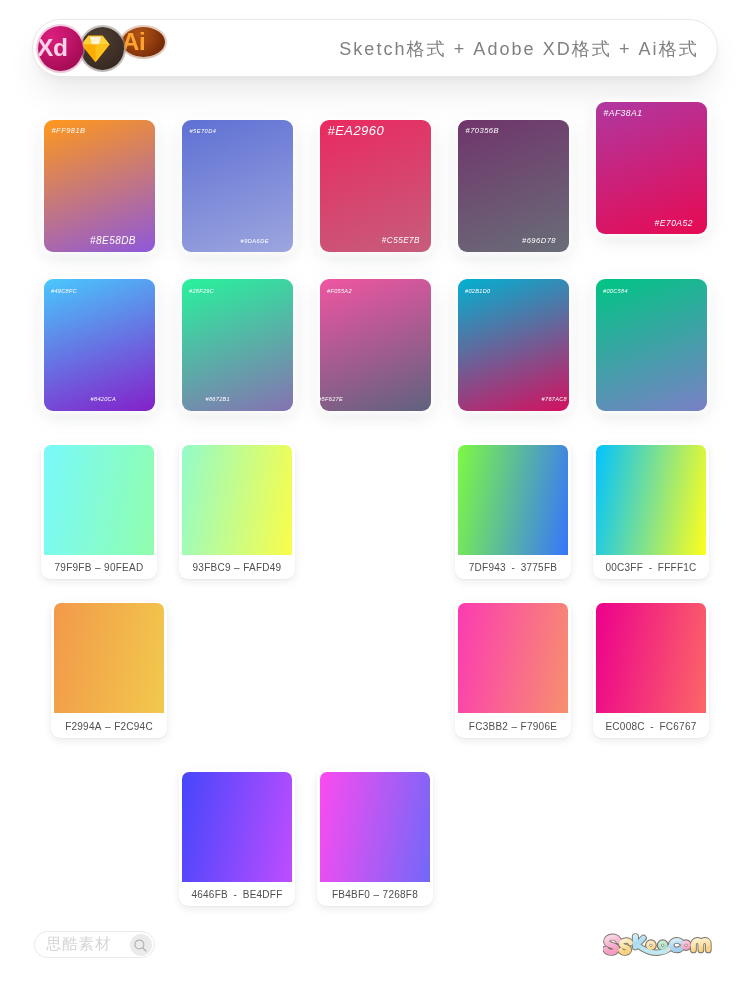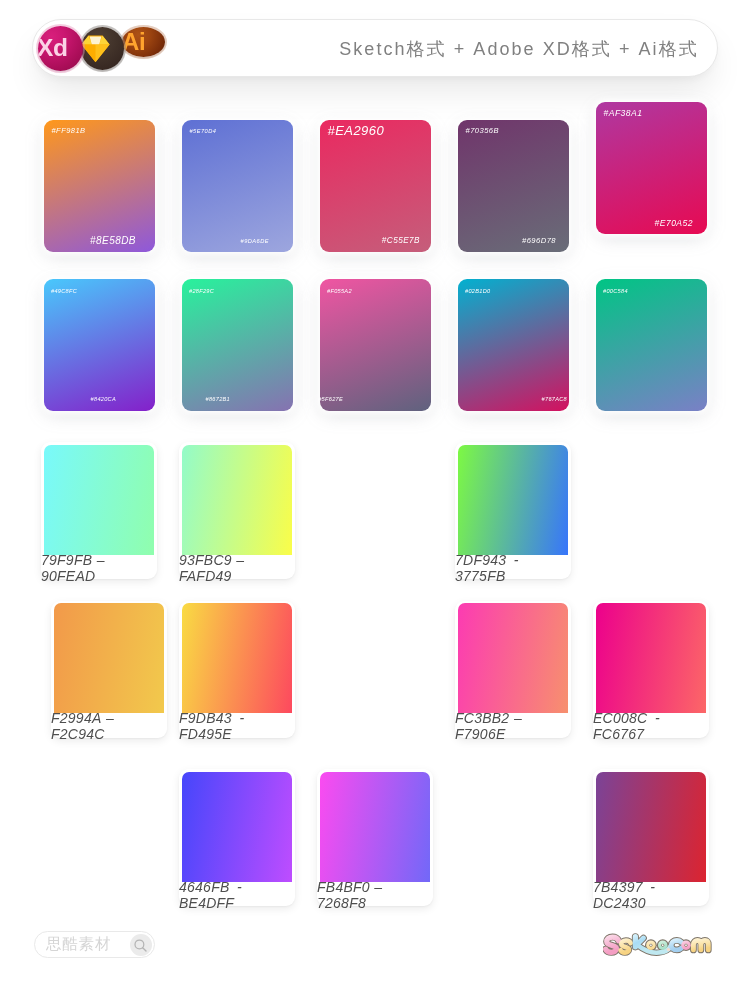--- a/index.html
+++ b/index.html
@@ -45,21 +45,21 @@
   .swA .br{position:absolute;right:7.5px;bottom:5px;height:12px;line-height:12px;color:#fff;
     font-size:7.4px;letter-spacing:.45px;}
   .sm .tl{left:7px;top:6px;font-size:5.6px;letter-spacing:.3px;}
   .sm .br{right:7px;bottom:6px;font-size:5.6px;letter-spacing:.3px;}
 
   .card{position:relative;width:116px;height:137px;background:#fff;border-radius:9px;
     box-shadow:0 3px 8px rgba(0,0,0,.08),0 1px 2px rgba(0,0,0,.04);}
   .card .gr{position:absolute;left:3px;top:2.5px;width:110px;height:110px;
     border-radius:7px 7px 0 0;}
   .card .lab{position:absolute;left:0;bottom:0;width:116px;height:23px;display:flex;
-    align-items:center;justify-content:center;color:#4e4e4e;font-size:14px;letter-spacing:.25px;font-style:italic;}
+    align-items:center;justify-content:center;color:#4e4e4e;font-size:10px;letter-spacing:.25px;}
 
   
   .searchpill{position:absolute;left:34px;top:931px;width:121px;height:27px;border-radius:14px;
     border:1.2px solid #e9e9e9;display:flex;align-items:center;}
   .searchpill .txt{margin-left:11px;color:#d5d5d5;font-size:15.5px;letter-spacing:.8px;
     font-family:"Liberation Sans",sans-serif;}
   .searchpill .mag{position:absolute;right:2.5px;top:2.4px;width:22px;height:22px;border-radius:50%;
     background:#ebebeb;display:flex;align-items:center;justify-content:center;}
   .logo{position:absolute;left:603px;top:931px;width:110px;height:27px;}
 </style>
@@ -202,32 +202,32 @@
         <div class="gr" style="background: linear-gradient(100deg, rgb(147, 251, 201) 0%, rgb(250, 253, 73) 100%);"></div>
         <div class="lab">93FBC9  –  FAFD49</div>
       </div>
     </div>
     <div class="cell" style="left: 455px; top: 442px;">
       <div class="card">
         <div class="gr" style="background: linear-gradient(100deg, rgb(125, 249, 67) 0%, rgb(55, 117, 251) 100%);"></div>
         <div class="lab">7DF943   -   3775FB</div>
       </div>
     </div>
+    <div class="cell" style="left: 593px; top: 442px;">
+      <div class="card">
+        <div class="gr" style="background: linear-gradient(100deg, rgb(0, 195, 255) 0%, rgb(255, 255, 28) 100%);"></div>
+        <div class="lab">00C3FF   -   FFFF1C</div>
+      </div>
+    </div>
     <div class="cell" style="left: 51px; top: 600.5px;">
       <div class="card">
         <div class="gr" style="background: linear-gradient(100deg, rgb(242, 153, 74) 0%, rgb(242, 201, 76) 100%);"></div>
         <div class="lab">F2994A  –  F2C94C</div>
       </div>
     </div>
-    <div class="cell" style="left: 179px; top: 600.5px;">
-      <div class="card">
-        <div class="gr" style="background: linear-gradient(100deg, rgb(249, 219, 67) 0%, rgb(253, 73, 94) 100%);"></div>
-        <div class="lab">F9DB43   -   FD495E</div>
-      </div>
-    </div>
     <div class="cell" style="left: 455px; top: 600.5px;">
       <div class="card">
         <div class="gr" style="background: linear-gradient(100deg, rgb(252, 59, 178) 0%, rgb(247, 144, 110) 100%);"></div>
         <div class="lab">FC3BB2  –  F7906E</div>
       </div>
     </div>
     <div class="cell" style="left: 593px; top: 600.5px;">
       <div class="card">
         <div class="gr" style="background: linear-gradient(100deg, rgb(236, 0, 140) 0%, rgb(252, 103, 103) 100%);"></div>
         <div class="lab">EC008C   -   FC6767</div>
@@ -236,26 +236,20 @@
     <div class="cell" style="left: 179px; top: 769px;">
       <div class="card">
         <div class="gr" style="background: linear-gradient(100deg, rgb(70, 70, 251) 0%, rgb(190, 77, 255) 100%);"></div>
         <div class="lab">4646FB   -   BE4DFF</div>
       </div>
     </div>
     <div class="cell" style="left: 317px; top: 769px;">
       <div class="card">
         <div class="gr" style="background: linear-gradient(100deg, rgb(251, 75, 240) 0%, rgb(114, 104, 248) 100%);"></div>
         <div class="lab">FB4BF0  –  7268F8</div>
-      </div>
-    </div>
-    <div class="cell" style="left: 593px; top: 769px;">
-      <div class="card">
-        <div class="gr" style="background: linear-gradient(100deg, rgb(123, 67, 151) 0%, rgb(220, 36, 48) 100%);"></div>
-        <div class="lab">7B4397   -   DC2430</div>
       </div>
     </div>
   </div>
 
 <div class="searchpill">
   <span class="txt">思酷素材</span>
   <span class="mag">
     <svg width="15" height="15" viewBox="0 0 15 15">
       <circle cx="6.4" cy="6.4" r="4.4" fill="none" stroke="#b4b4b4" stroke-width="1.25"></circle>
       <line x1="9.7" y1="9.7" x2="13" y2="13" stroke="#b4b4b4" stroke-width="1.35" stroke-linecap="round"></line>

